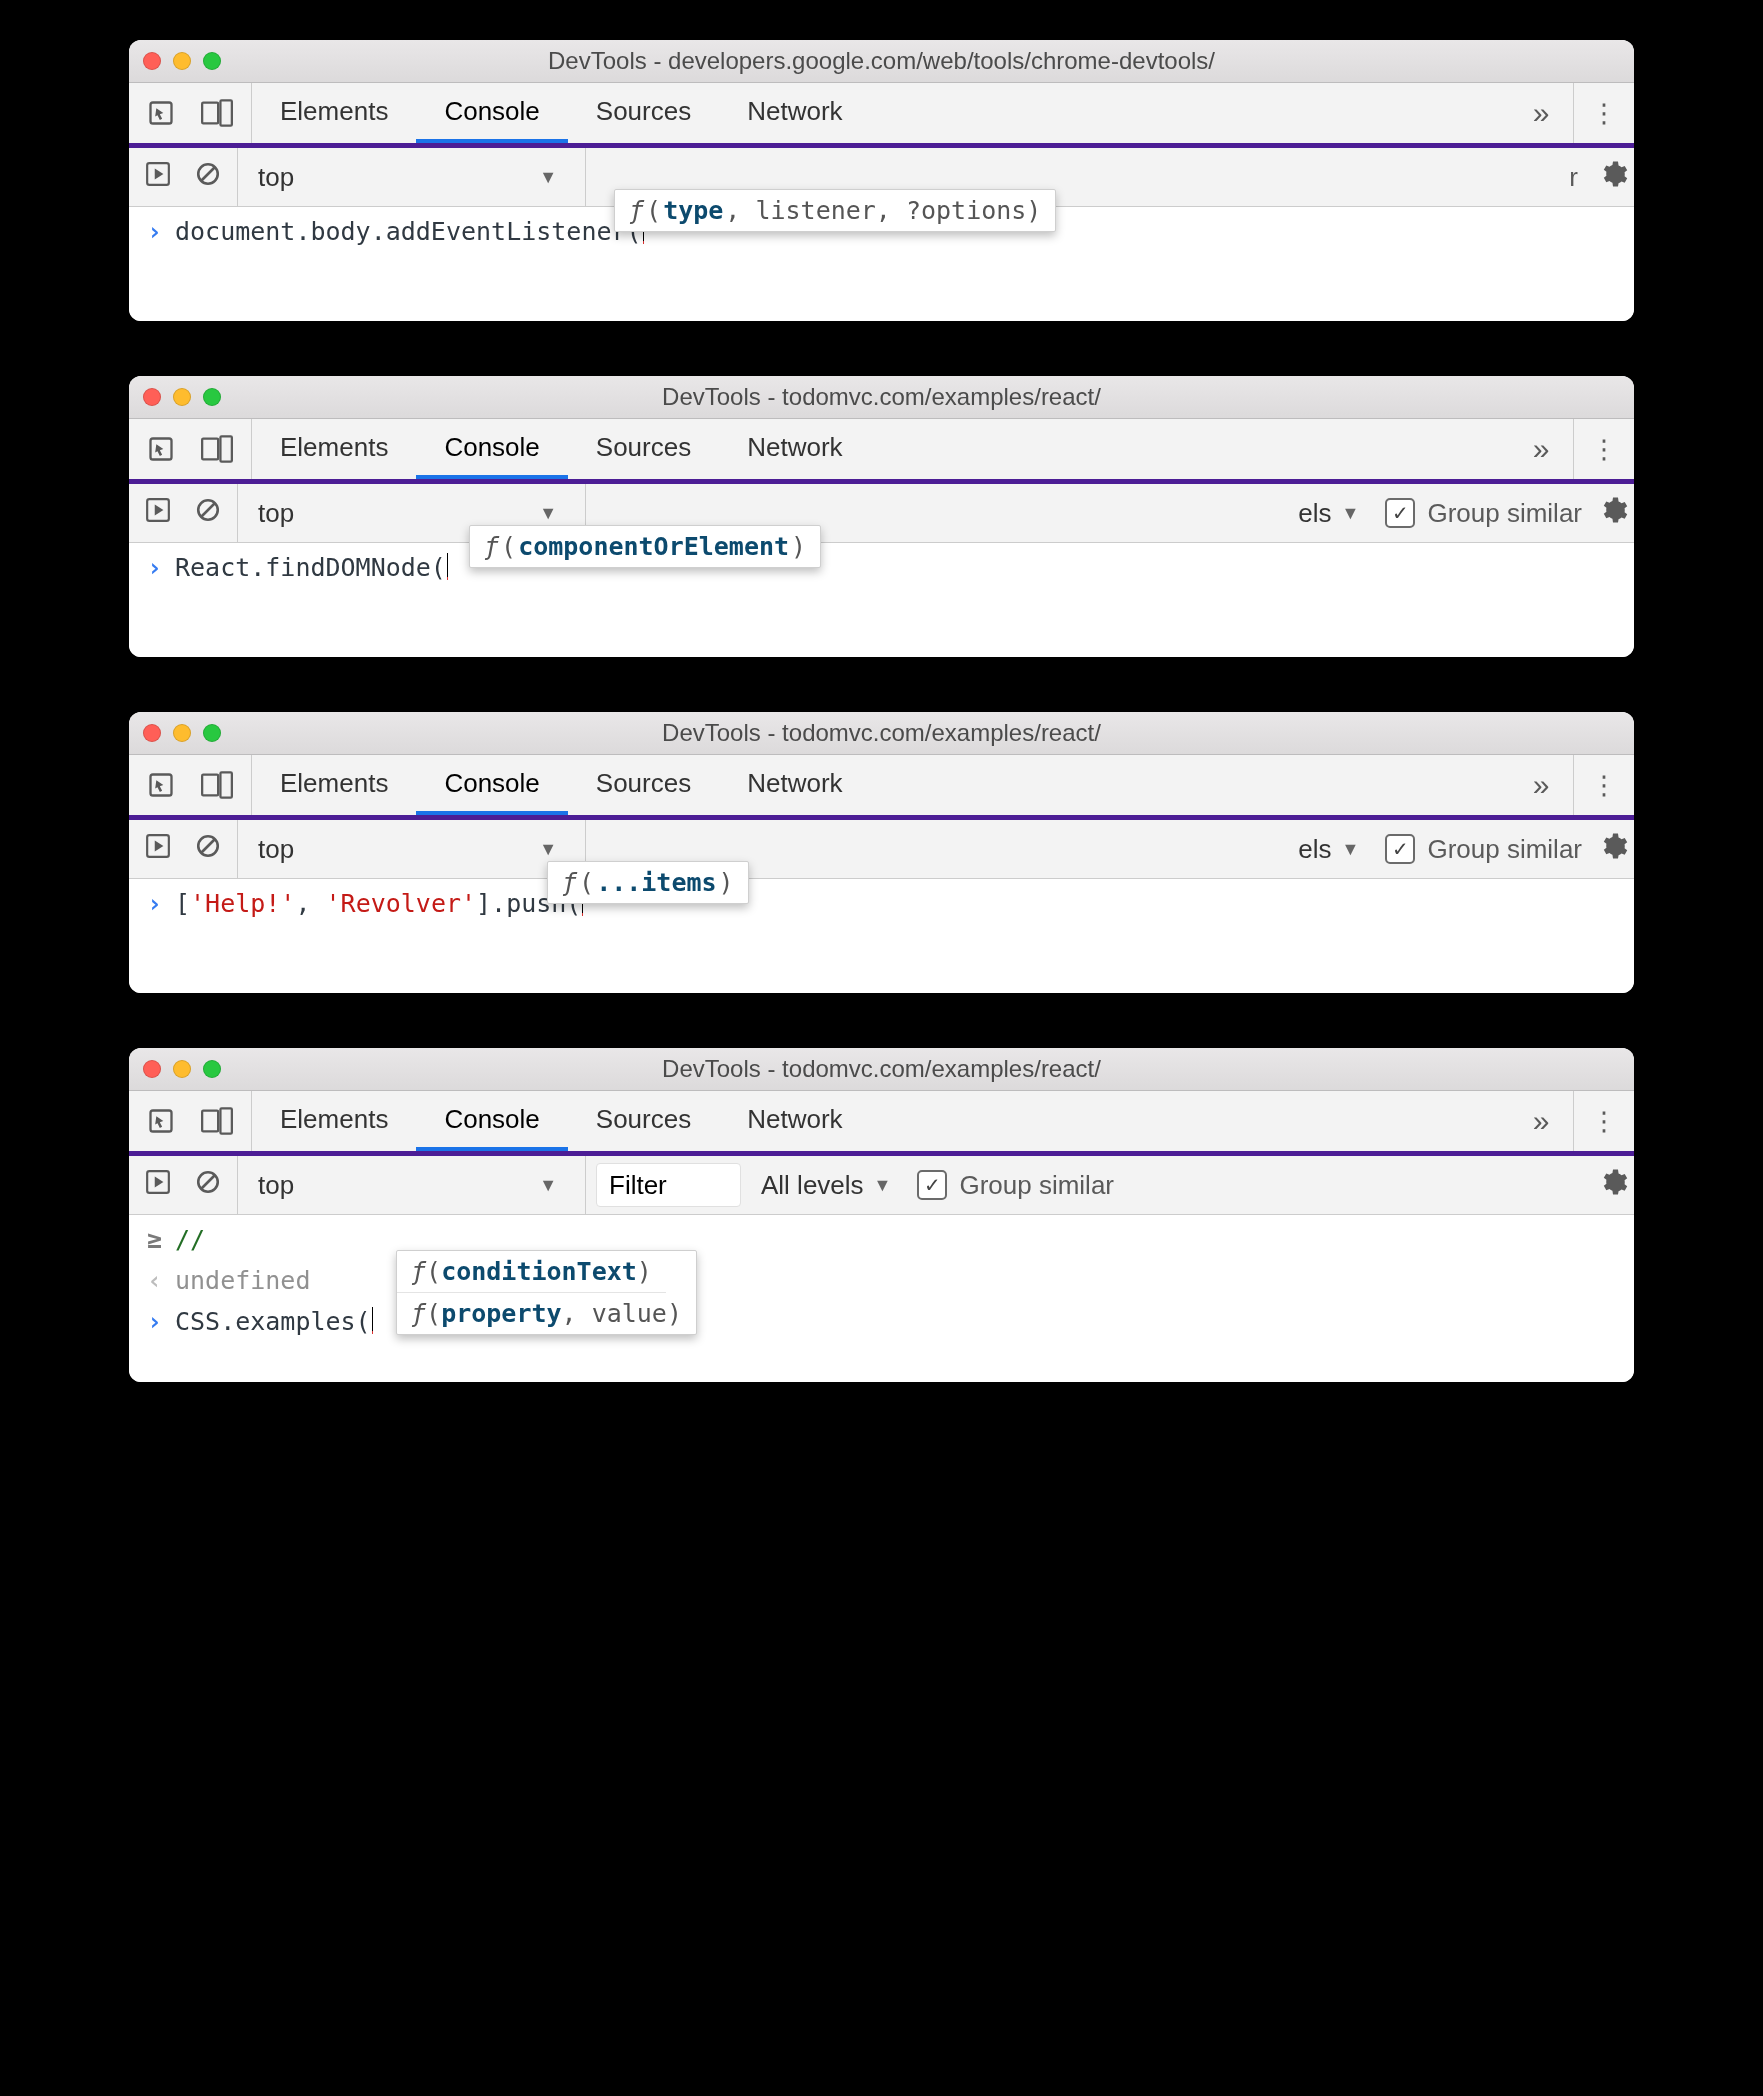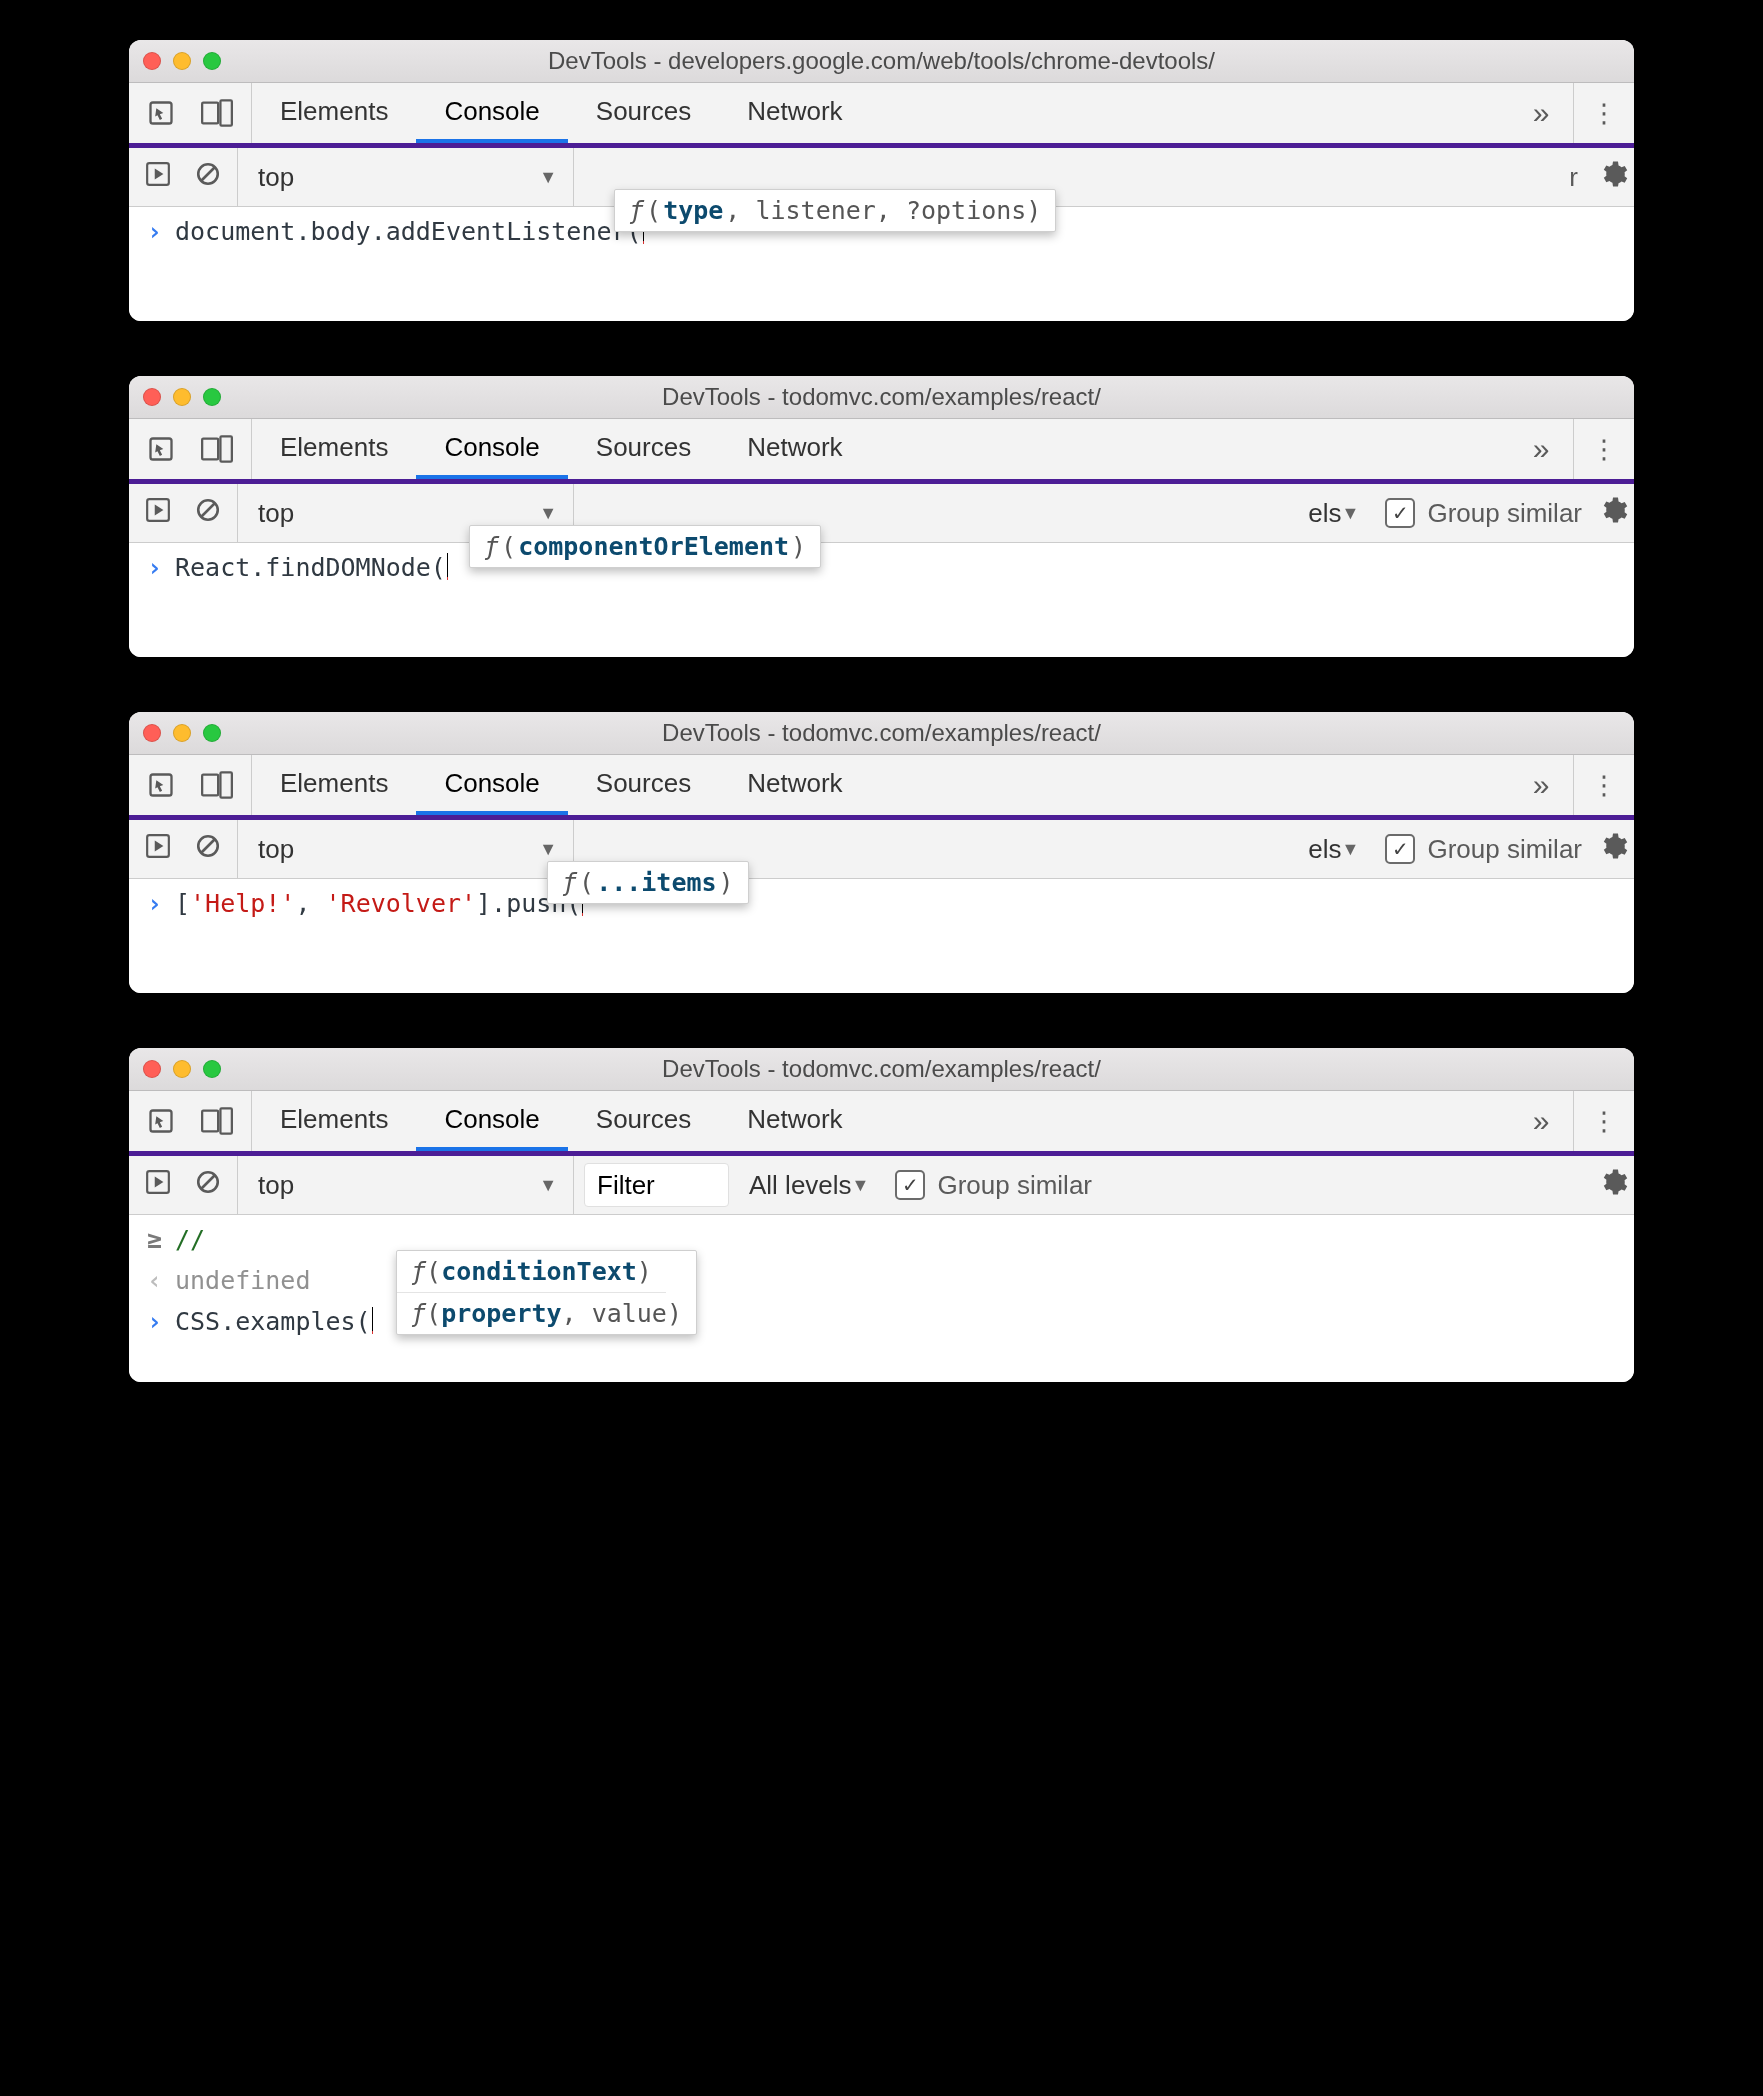--- a/index.html
+++ b/index.html
@@ -126,40 +126,41 @@
     padding: 0 16px;
     border-right: 1px solid #cccccc;
     gap: 24px;
   }
   .ctx {
     flex: 0 0 299px;
     display: flex;
     align-items: center;
     justify-content: space-between;
     height: 100%;
-    padding: 0 16px 0 20px;
+    padding: 0 28px 0 20px;
     border-right: 1px solid #cccccc;
     color: #333;
   }
   .ctx .tri { color: #666; font-size: 18px; }
   .filter {
     flex: 0 0 119px;
     display: flex;
     align-items: center;
     height: 42px;
     margin: 0 10px;
     border: 1px solid #e0e0e0;
     background: #fff;
     border-radius: 4px;
     padding: 0 12px;
     color: #000000;
   }
   .levels {
     display: flex;
     align-items: center;
+    gap: 10px;
     color: #333;
     padding: 0 10px;
   }
   .levels .tri { color: #666; font-size: 18px; }
   .checkwrap {
     display: flex;
     align-items: center;
     gap: 12px;
     padding-left: 16px;
   }

